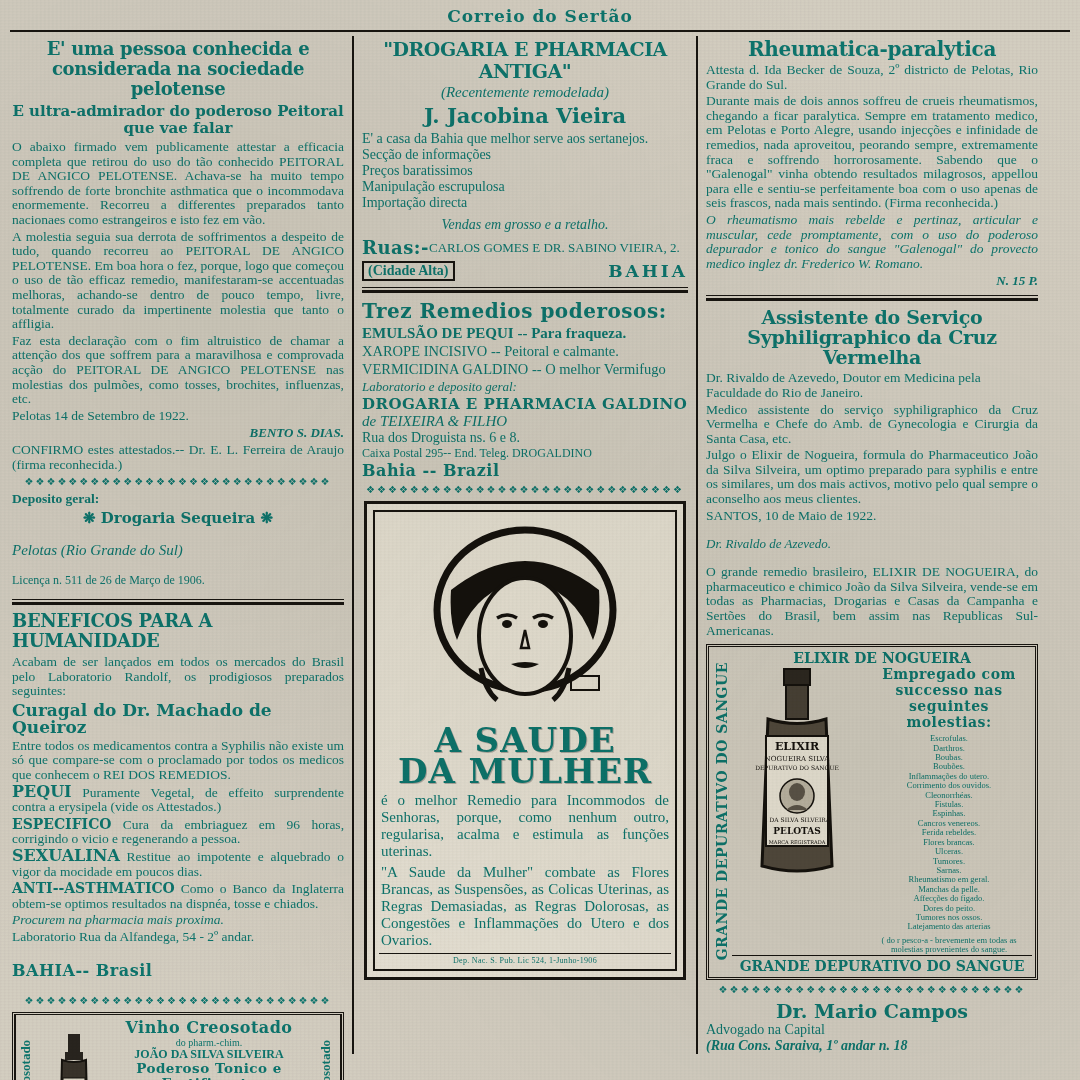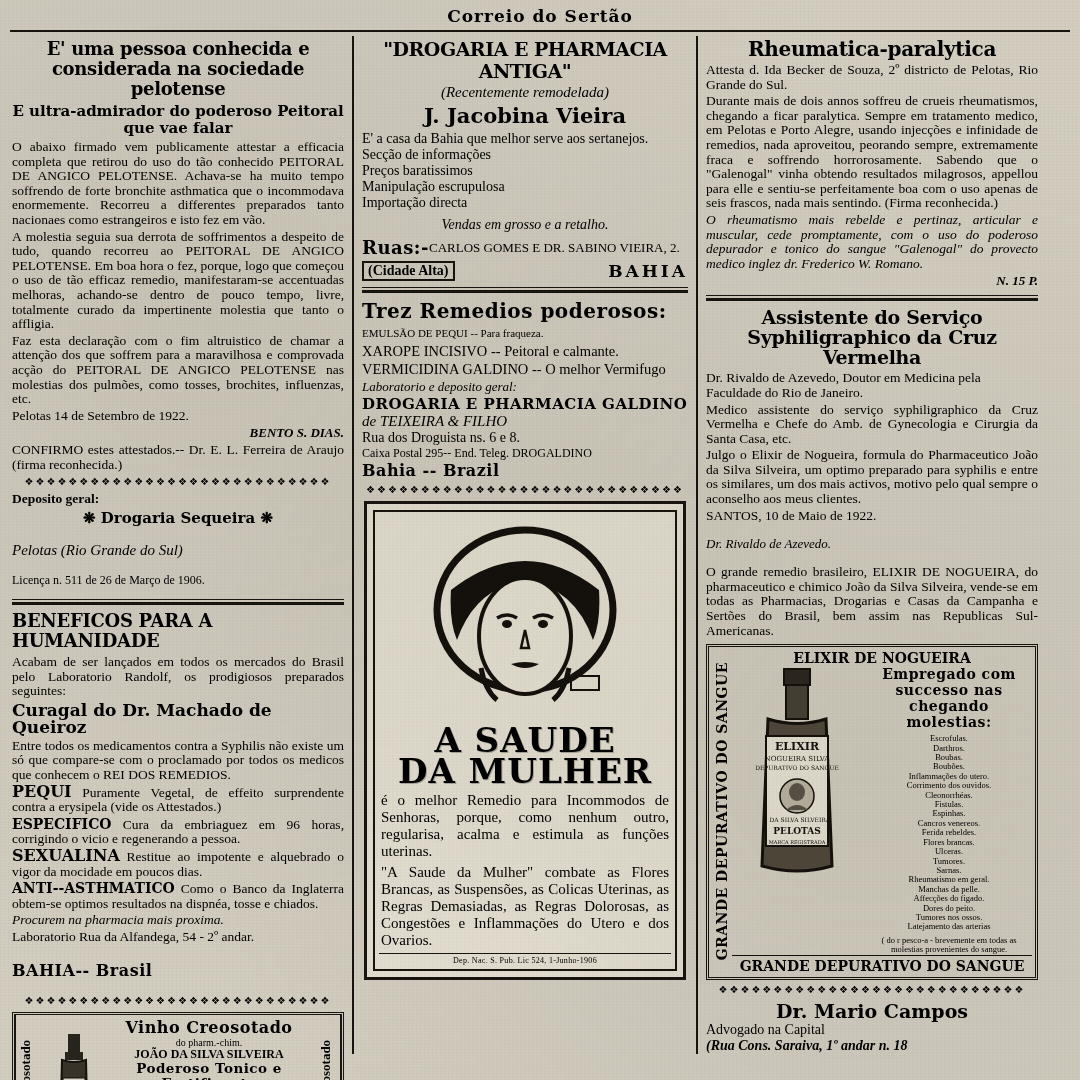--- a/index.html
+++ b/index.html
@@ -10,21 +10,21 @@
   body {
     font-family: "Liberation Serif", serif;
   }
   .page {
     position: relative;
     width: 1080px;
     height: 1080px;
     background: #d4cfc2;
     overflow: hidden;
     box-sizing: border-box;
-    color: #000000;
+    color: #0f766e;
     filter: contrast(1.02);
   }
   .paper-noise {
     position: absolute;
     inset: 0;
     pointer-events: none;
     background-image:
       repeating-linear-gradient(0deg, rgba(0,0,0,0.035) 0px, rgba(0,0,0,0) 2px, rgba(0,0,0,0.03) 3px),
       repeating-linear-gradient(90deg, rgba(0,0,0,0.03) 0px, rgba(0,0,0,0) 3px, rgba(0,0,0,0.02) 4px),
       radial-gradient(circle at 20% 30%, rgba(80,70,50,0.10), rgba(255,255,255,0) 60%),
@@ -358,21 +358,21 @@
         <div class="rua-row" style="margin-top:3px;">
           <span class="boxlab">(Cidade Alta)</span>
           <span class="wide-bold" style="font-size:17px; letter-spacing:3px;">BAHIA</span>
         </div>
       </div>
 
       <div class="hr-dbl"></div>
 
       <div>
         <div class="wide-bold" style="font-size:20px;">Trez Remedios poderosos:</div>
-        <p class="body-text" style="font-size:11px; line-height:16px;">EMULSÃO DE PEQUI -- Para fraqueza.</p>
+        <p class="body-text" style="font-size:15px; line-height:16px;font-weight:bold;">EMULSÃO DE PEQUI -- Para fraqueza.</p>
         <p class="body-text" style="font-size:14.5px; line-height:16px;">XAROPE INCISIVO -- Peitoral e calmante.</p>
         <p class="body-text" style="font-size:14.5px; line-height:16px;">VERMICIDINA GALDINO -- O melhor Vermifugo</p>
         <div class="center italic" style="font-size:13px;">Laboratorio e deposito geral:</div>
         <div class="center wide-bold" style="font-size:15px;">DROGARIA E PHARMACIA GALDINO</div>
         <div class="center italic" style="font-size:15px;">de TEIXEIRA &amp; FILHO</div>
         <div class="center" style="font-size:14px;">Rua dos Droguista ns. 6 e 8.</div>
         <div class="center" style="font-size:12px;">Caixa Postal 295-- End. Teleg. DROGALDINO</div>
         <div class="center wide-bold" style="font-size:16px;">Bahia -- Brazil</div>
       </div>
 
@@ -444,21 +444,21 @@
                 <text x="59" y="104" font-size="6" font-family="DejaVu Serif, serif" text-anchor="middle" fill="#17140f">DEPURATIVO DO SANGUE</text>
                 <circle cx="59" cy="130" r="17" fill="#bdb6a5" stroke="#17140f" stroke-width="1.5"></circle>
                 <ellipse cx="59" cy="126" rx="8" ry="9" fill="#5d564a"></ellipse>
                 <path d="M48 144 Q59 134 70 144 Z" fill="#5d564a"></path>
                 <text x="59" y="156" font-size="6" font-family="DejaVu Serif, serif" text-anchor="middle" fill="#17140f">J. DA SILVA SILVEIRA</text>
                 <text x="59" y="168" font-size="9" font-family="DejaVu Serif, serif" font-weight="bold" text-anchor="middle" fill="#17140f">PELOTAS</text>
                 <text x="59" y="178" font-size="5" font-family="DejaVu Serif, serif" text-anchor="middle" fill="#17140f">MARCA REGISTRADA</text>
               </svg>
             </div>
             <div class="elixir-right">
-              <div class="wide-bold" style="font-size:14px; line-height:16px; text-align:center;">Empregado com successo nas chegando molestias:</div>
+              <div class="wide-bold" style="font-size:14px; line-height:16px; text-align:center;">Empregado com successo nas seguintes molestias:</div>
               <div class="elixir-list" style="white-space:pre-line; margin-top:4px;">Escrofulas.
 Darthros.
 Boubas.
 Boubões.
 Inflammações do utero.
 Corrimento dos ouvidos.
 Cleonorrhéas.
 Fistulas.
 Espinhas.
 Cancros venereos.

